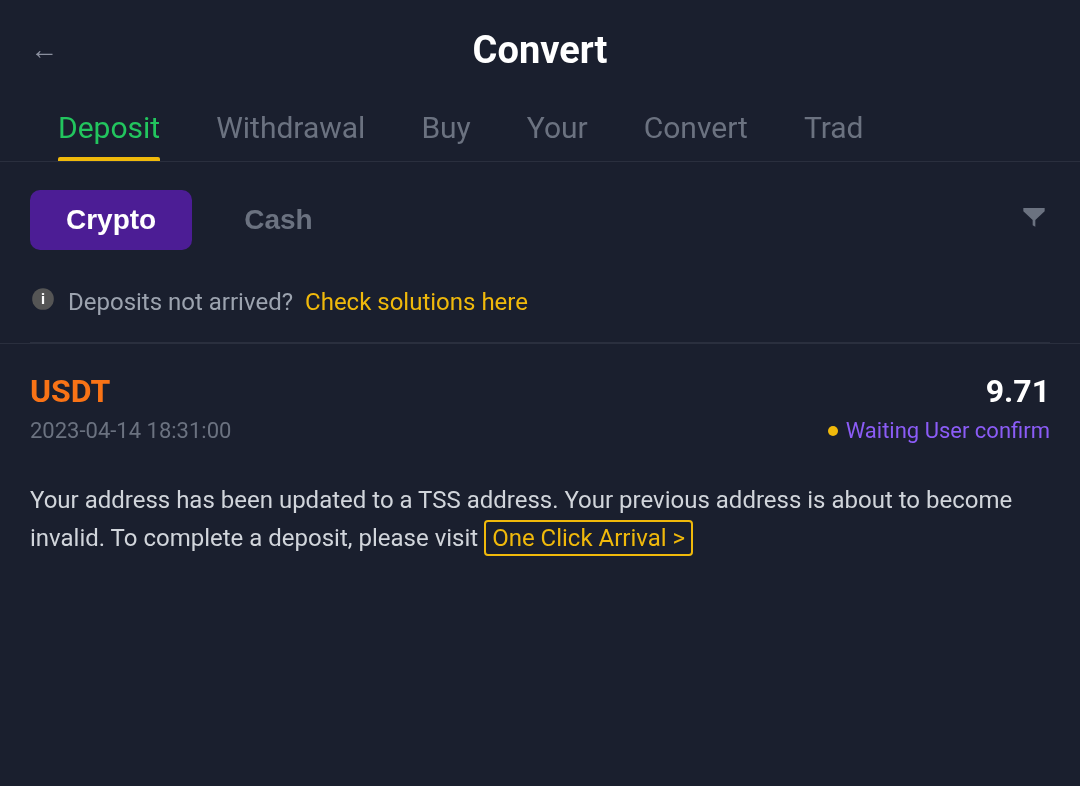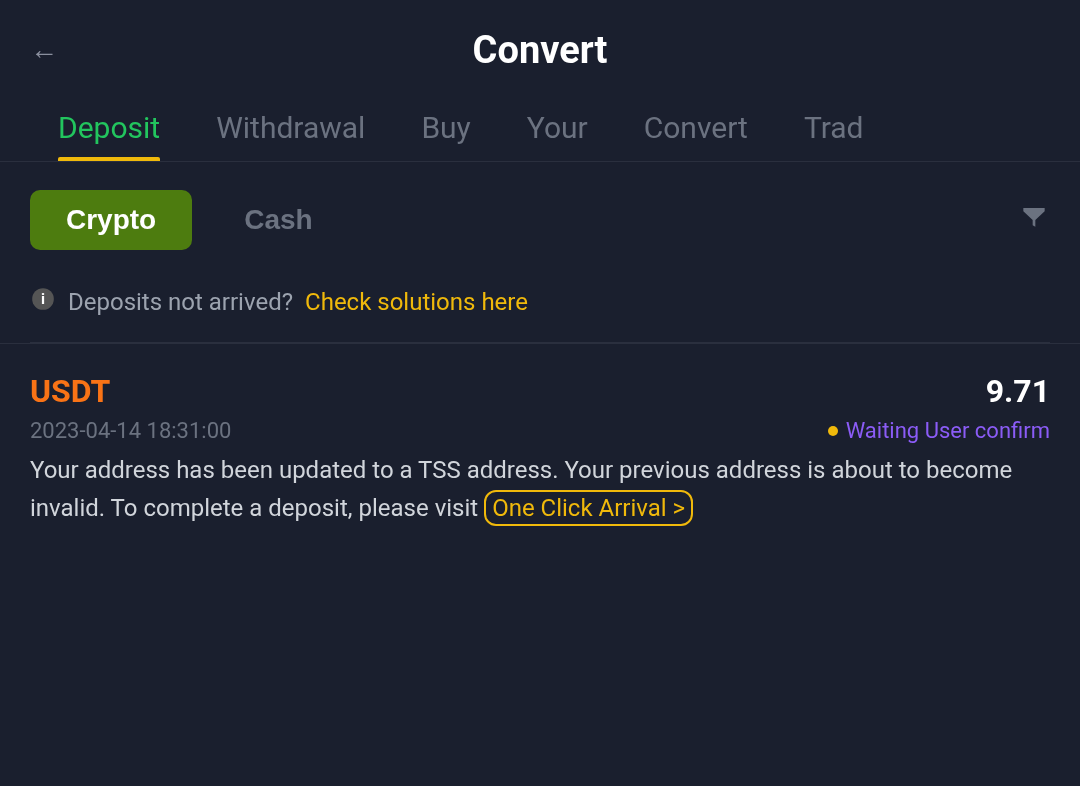--- a/index.html
+++ b/index.html
@@ -94,21 +94,21 @@
     .filter-btn {
       padding: 14px 36px;
       border-radius: 10px;
       font-size: 28px;
       font-weight: 600;
       cursor: pointer;
       border: none;
     }
 
     .filter-btn.active {
-      background-color: #4d7c0f;
+      background-color: #4c1d95;
       color: #ffffff;
     }
 
     .filter-btn.inactive {
       background-color: transparent;
       color: #6b7280;
     }
 
     .filter-icon {
       color: #6b7280;
@@ -163,21 +163,21 @@
     .transaction-amount {
       font-size: 32px;
       font-weight: 700;
       color: #ffffff;
     }
 
     .transaction-meta {
       display: flex;
       justify-content: space-between;
       align-items: center;
-      margin-bottom: 8px;
+      margin-bottom: 38px;
     }
 
     .transaction-date {
       font-size: 22px;
       color: #6b7280;
     }
 
     .transaction-status {
       display: flex;
       align-items: center;
@@ -197,21 +197,21 @@
     .transaction-message {
       font-size: 24px;
       color: #d1d5db;
       line-height: 1.6;
     }
 
     .arrival-link {
       color: #f0b90b;
       cursor: pointer;
       border: 2px solid #f0b90b;
-      border-radius: 12px;
+      border-radius: 4px;
       padding: 2px 6px;
       display: inline;
     }
 
     .divider {
       height: 1px;
       background-color: #2a2f3e;
       margin: 0 30px;
     }
   </style>

